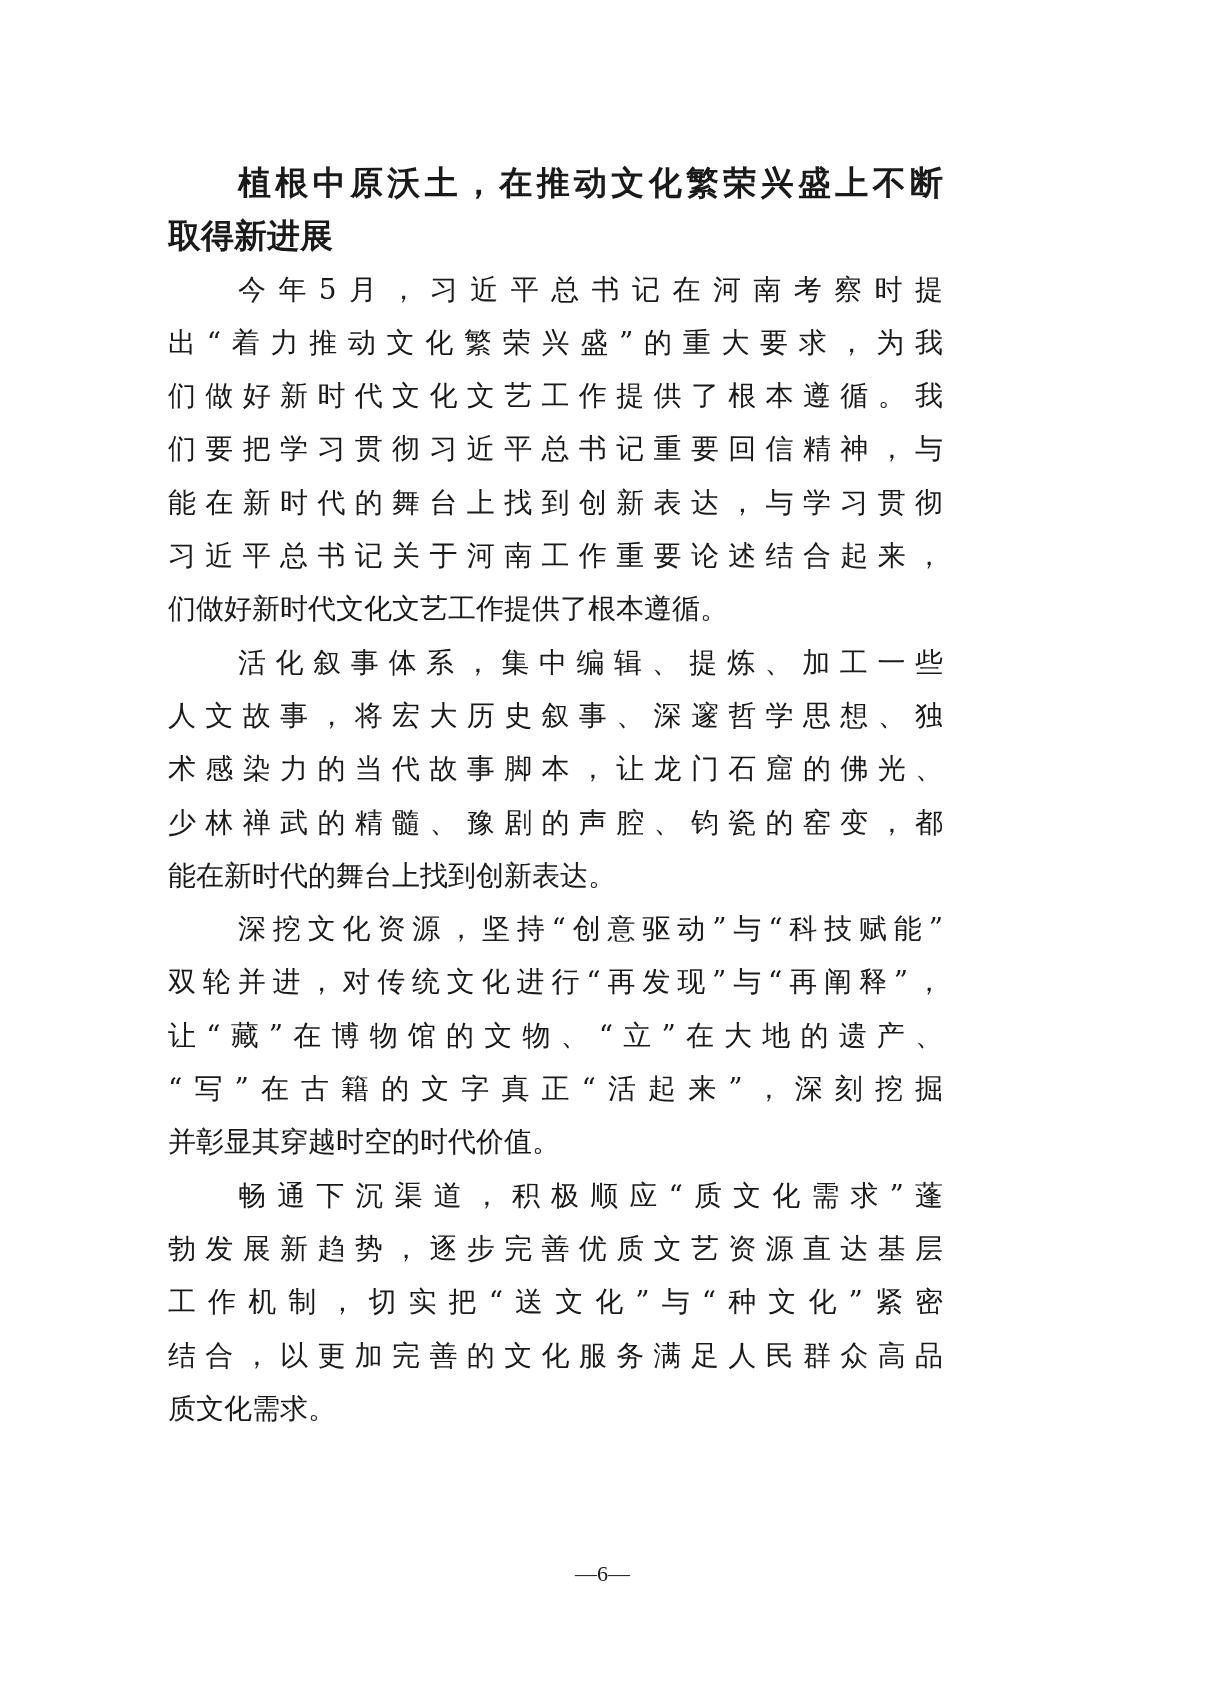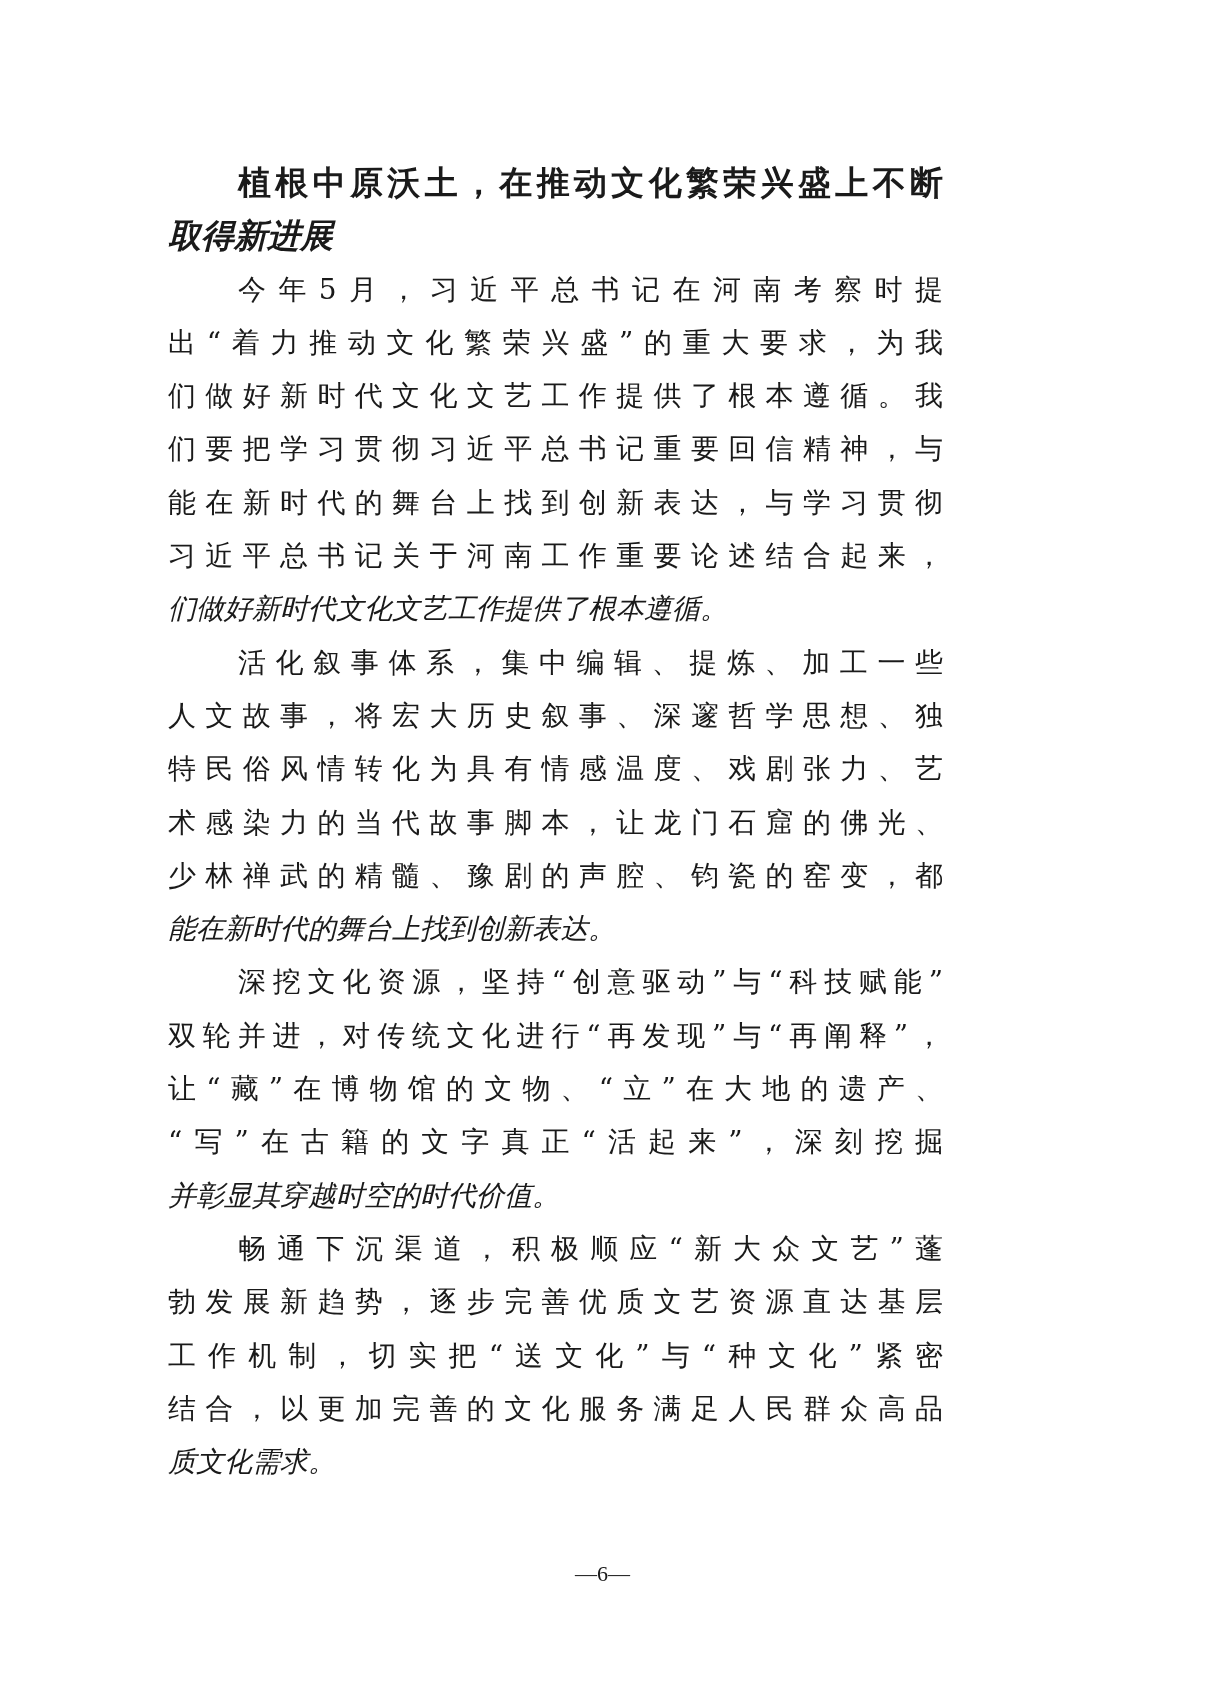--- a/index.html
+++ b/index.html
@@ -33,21 +33,20 @@
       height: 53.3px;
       line-height: 53.3px;
       font-size: 28px;
       white-space: nowrap;
       text-align: justify;
       text-align-last: justify;
       letter-spacing: 0;
     }
     .line.last {
       text-align-last: left;
-      font-style: italic;
     }
     .line.indent {
       padding-left: 70px;
     }
     .heading .line {
       font-family: "DejaVu Sans", "Liberation Sans", sans-serif;
       font-weight: bold;
       font-size: 33px;
     }
     .para .line {
@@ -81,36 +80,35 @@
       <span class="line">们做好新时代文化文艺工作提供了根本遵循。我</span>
       <span class="line">们要把学习贯彻习近平总书记重要回信精神，与</span>
       <span class="line">能在新时代的舞台上找到创新表达，与学习贯彻</span>
       <span class="line">习近平总书记关于河南工作重要论述结合起来，</span>
       <span class="line last">们做好新时代文化文艺工作提供了根本遵循。</span>
     </div>
 
     <div class="para">
       <span class="line indent">活化叙事体系，集中编辑、提炼、加工一些</span>
       <span class="line">人文故事，将宏大历史叙事、深邃哲学思想、独</span>
-      <span class="line">特民俗风情转化为具有情感温度、戏剧张力、艺</span>
       <span class="line">术感染力的当代故事脚本，让龙门石窟的佛光、</span>
       <span class="line">少林禅武的精髓、豫剧的声腔、钧瓷的窑变，都</span>
       <span class="line last">能在新时代的舞台上找到创新表达。</span>
     </div>
 
     <div class="para">
       <span class="line indent">深挖文化资源，坚持“创意驱动”与“科技赋能”</span>
       <span class="line">双轮并进，对传统文化进行“再发现”与“再阐释”，</span>
       <span class="line">让“藏”在博物馆的文物、“立”在大地的遗产、</span>
       <span class="line">“写”在古籍的文字真正“活起来”，深刻挖掘</span>
       <span class="line last">并彰显其穿越时空的时代价值。</span>
     </div>
 
     <div class="para">
-      <span class="line indent">畅通下沉渠道，积极顺应“新大众文艺”蓬</span>
+      <span class="line indent">畅通下沉渠道，积极顺应“质文化需求”蓬</span>
       <span class="line">勃发展新趋势，逐步完善优质文艺资源直达基层</span>
       <span class="line">工作机制，切实把“送文化”与“种文化”紧密</span>
       <span class="line">结合，以更加完善的文化服务满足人民群众高品</span>
       <span class="line last">质文化需求。</span>
     </div>
 
   </div>
 
   <div class="page-number">—6—</div>
 </div>

